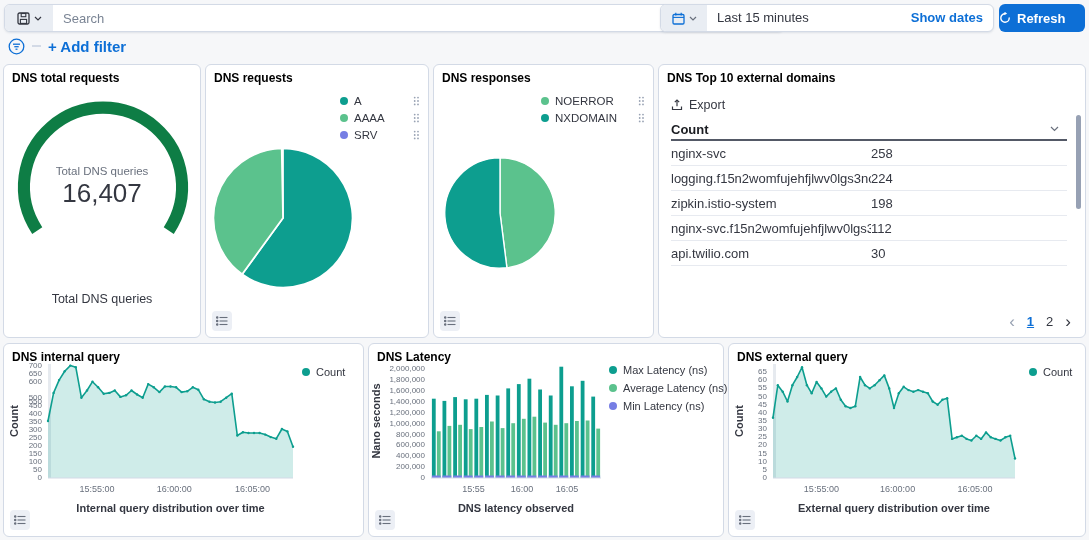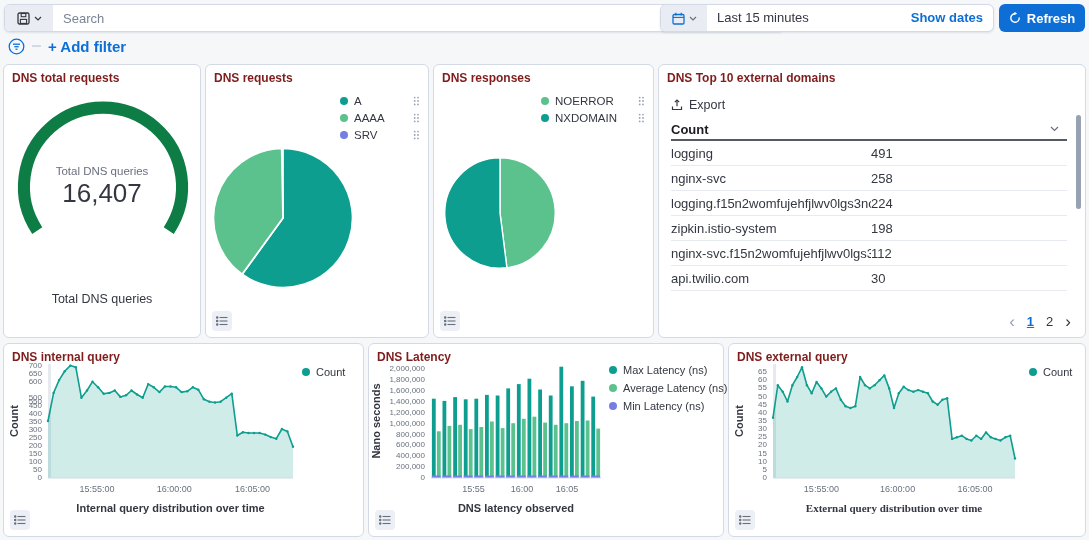--- a/index.html
+++ b/index.html
@@ -17,28 +17,28 @@
   .kql-badge { background:#e9edf3; border-left:1px solid #d3dae6; border-radius:0 5px 5px 0;
     display:flex; align-items:center; padding:0 10px; font-size:11px; font-weight:bold; color:#0d6fd6; cursor:pointer; }
   .datebar { position:absolute; left:660px; top:4px; width:334px; height:28px; display:flex;
     border:1px solid #d3dae6; border-radius:6px; background:#fff; box-shadow:0 1px 2px rgba(152,162,179,.25); }
   .cal-btn { width:46px; background:#e9edf3; border-right:1px solid #d3dae6; border-radius:5px 0 0 5px;
     display:flex; align-items:center; justify-content:center; gap:4px; cursor:pointer; border:none; }
   .daterange { flex:1; font-size:13px; color:#343741; line-height:26px; padding-left:10px; }
   .show-dates { font-size:13px; font-weight:600; color:#0d6fd6; line-height:26px; padding-right:10px; cursor:pointer; }
   .refresh-btn { position:absolute; left:999px; top:4px; width:86px; height:28px; background:#0d6fd6;
     border:none; border-radius:6px; color:#fff; font-weight:bold; font-size:13px; font-family:inherit;
-    display:flex; align-items:center; justify-content:center; gap:6px; cursor:pointer; }
+    display:flex; align-items:center; justify-content:flex-start; gap:6px; cursor:pointer; }
   .filter-row { position:absolute; left:8px; top:36px; height:20px; display:flex; align-items:center; gap:7px; }
   .filter-dash { width:9px; height:2px; background:#d3dae6; }
   .add-filter { font-size:15px; font-weight:600; color:#0d6fd6; cursor:pointer; }
 
   
   .panel { position:absolute; background:#fff; border:1px solid #d3dae6; border-radius:6px; }
-  .panel-title { position:absolute; left:8px; top:6px; font-size:12px; font-weight:bold; color:#7f1d1d; z-index:3; }
+  .panel-title { position:absolute; left:8px; top:6px; font-size:12px; font-weight:bold; color:#000000; z-index:3; }
   .p1 { left:3px;   top:64px;  width:198px; height:274px; }
   .p2 { left:205px; top:64px;  width:224px; height:274px; }
   .p3 { left:433px; top:64px;  width:221px; height:274px; }
   .p4 { left:658px; top:64px;  width:428px; height:274px; }
   .p5 { left:3px;   top:343px; width:361px; height:194px; }
   .p6 { left:368px; top:343px; width:356px; height:194px; }
   .p7 { left:728px; top:343px; width:358px; height:194px; }
 
   .list-btn { position:absolute; left:6px; bottom:6px; width:20px; height:20px; border:none; border-radius:4px;
     background:#eceff5; display:flex; align-items:center; justify-content:center; cursor:pointer; }
@@ -293,24 +293,20 @@
           <div class="th-count">
             <div>Count</div>
             <div class="th-chevron">
               <svg width="9" height="6" viewBox="0 0 9 6">
                 <polyline points="1,1 4.5,4.5 8,1" fill="none" stroke="#69707d" stroke-width="1.2"></polyline>
               </svg>
             </div>
           </div>
         </div>
         <div class="tbl-body">
-          <div class="tbl-row">
-            <div class="td-domain">logging</div>
-            <div class="td-count">491</div>
-          </div>
           <div class="tbl-row">
             <div class="td-domain">nginx-svc</div>
             <div class="td-count">258</div>
           </div>
           <div class="tbl-row">
             <div class="td-domain">logging.f15n2womfujehfjlwv0lgs3nog....</div>
             <div class="td-count">224</div>
           </div>
           <div class="tbl-row">
             <div class="td-domain">zipkin.istio-system</div>
@@ -543,21 +539,21 @@
         <div class="y-tick" style="left: 8px; width: 30px; top: 73px;">35</div>
         <div class="y-tick" style="left: 8px; width: 30px; top: 64.8571px;">40</div>
         <div class="y-tick" style="left: 8px; width: 30px; top: 56.7143px;">45</div>
         <div class="y-tick" style="left: 8px; width: 30px; top: 48.5714px;">50</div>
         <div class="y-tick" style="left: 8px; width: 30px; top: 40.4286px;">55</div>
         <div class="y-tick" style="left: 8px; width: 30px; top: 32.2857px;">60</div>
         <div class="y-tick" style="left: 8px; width: 30px; top: 24.1429px;">65</div>
         <div class="x-tick" style="left: 92.4px; top: 140px;">15:55:00</div>
         <div class="x-tick" style="left: 168.63px; top: 140px;">16:00:00</div>
         <div class="x-tick" style="left: 246.07px; top: 140px;">16:05:00</div>
-        <div class="x-title" style="left: 165px; top: 158px; font-family: Liberation Serif, serif;">External query distribution over time</div>
+        <div class="x-title" style="left: 165px; top: 158px;">External query distribution over time</div>
         <div class="chart-legend" style="left: 300px; top: 22px;">
           <div class="legend-row">
             <div class="dot" style="background: rgb(13, 158, 143);"></div>
             <div class="lbl">Count</div>
           </div>
         </div>
         <svg width="242" height="114" style="position: absolute; left: 44px; top: 20px; overflow: visible;">
           <rect x="0" y="0" width="3" height="114" fill="#e6eaef"></rect>
           <path d="M0 114 L0.0 53.7 L4.8 21.2 L9.7 27.7 L14.5 37.5 L19.4 21.2 L24.2 13.0 L29.0 3.3 L33.9 21.2 L38.7 29.3 L43.6 17.9 L48.4 24.4 L53.2 32.6 L58.1 27.7 L62.9 24.4 L67.8 35.8 L72.6 42.3 L77.4 44.0 L82.3 42.3 L87.1 13.0 L92.0 21.2 L96.8 24.4 L101.6 21.2 L106.5 16.3 L111.3 11.4 L116.2 24.4 L121.0 44.0 L125.8 29.3 L130.7 22.8 L135.5 26.1 L140.4 27.7 L145.2 26.1 L150.0 27.7 L154.9 29.3 L159.7 37.5 L164.6 40.7 L169.4 35.8 L174.2 34.2 L179.1 74.9 L183.9 73.3 L188.8 71.7 L193.6 74.9 L198.4 76.5 L203.3 71.7 L208.1 74.9 L213.0 68.4 L217.8 73.3 L222.6 74.9 L227.5 76.5 L232.3 73.3 L237.2 71.7 L242.0 94.5 L242 114 Z" fill="rgba(13,158,143,0.2)"></path>
           <path d="M0.0 53.7 L4.8 21.2 L9.7 27.7 L14.5 37.5 L19.4 21.2 L24.2 13.0 L29.0 3.3 L33.9 21.2 L38.7 29.3 L43.6 17.9 L48.4 24.4 L53.2 32.6 L58.1 27.7 L62.9 24.4 L67.8 35.8 L72.6 42.3 L77.4 44.0 L82.3 42.3 L87.1 13.0 L92.0 21.2 L96.8 24.4 L101.6 21.2 L106.5 16.3 L111.3 11.4 L116.2 24.4 L121.0 44.0 L125.8 29.3 L130.7 22.8 L135.5 26.1 L140.4 27.7 L145.2 26.1 L150.0 27.7 L154.9 29.3 L159.7 37.5 L164.6 40.7 L169.4 35.8 L174.2 34.2 L179.1 74.9 L183.9 73.3 L188.8 71.7 L193.6 74.9 L198.4 76.5 L203.3 71.7 L208.1 74.9 L213.0 68.4 L217.8 73.3 L222.6 74.9 L227.5 76.5 L232.3 73.3 L237.2 71.7 L242.0 94.5" fill="none" stroke="#0d9e8f" stroke-width="1.6" stroke-linejoin="round"></path>

